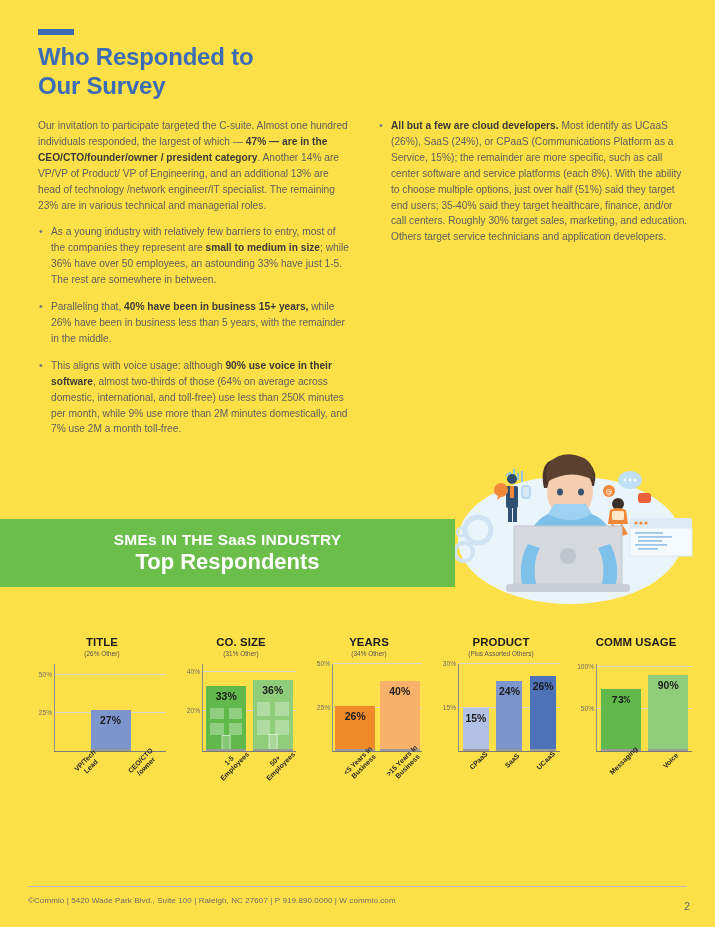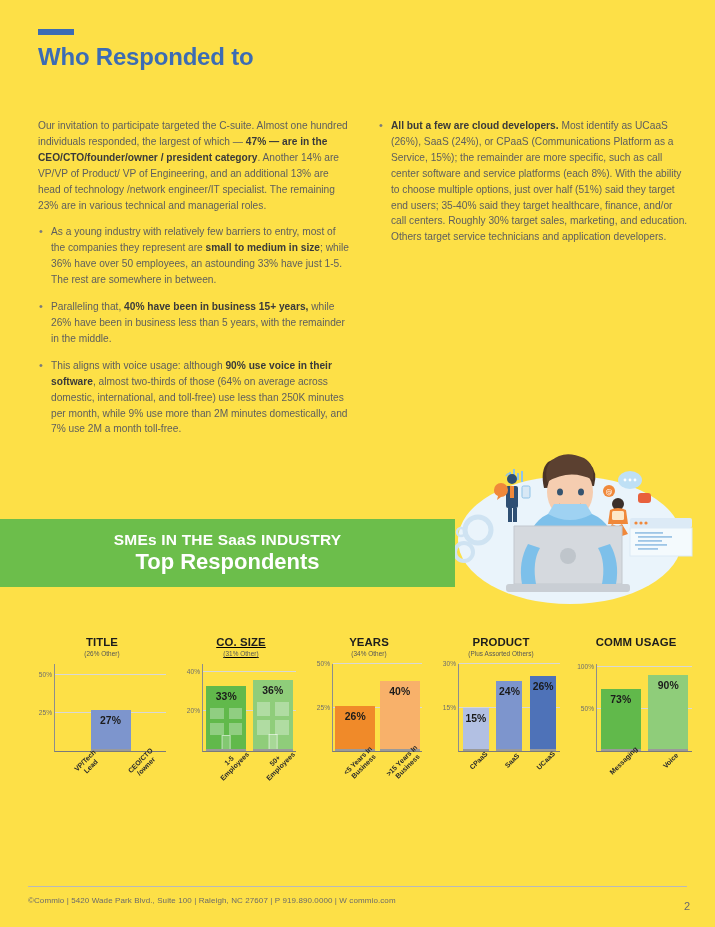--- a/index.html
+++ b/index.html
@@ -143,20 +143,21 @@
   }
 </style>
 </head>
 <body>
 
 <div class="page">
 
   <div class="accent-bar"></div>
   <div class="page-title">
     <span>Who Responded to</span>
+    <span class="l2">Our Survey</span>
   </div>
 
   <div class="col col-left">
     <p>Our invitation to participate targeted the C-suite. Almost one hundred individuals responded, the largest of which — <b>47% — are in the CEO/CTO/founder/owner / president category</b>. Another 14% are VP/VP of Product/ VP of Engineering, and an additional 13% are head of technology /network engineer/IT specialist. The remaining 23% are in various technical and managerial roles.</p>
     <ul class="bullets">
       <li>As a young industry with relatively few barriers to entry, most of the companies they represent are <b>small to medium in size</b>; while 36% have over 50 employees, an astounding 33% have just 1-5. The rest are somewhere in between.</li>
       <li>Paralleling that, <b>40% have been in business 15+ years,</b> while 26% have been in business less than 5 years, with the remainder in the middle.</li>
       <li>This aligns with voice usage: although <b>90% use voice in their software</b>, almost two-thirds of those (64% on average across domestic, international, and toll-free) use less than 250K minutes per month, while 9% use more than 2M minutes domestically, and 7% use 2M a month toll-free.</li>
     </ul>
   </div>
@@ -273,21 +274,21 @@
           <div class="xlabels">
             <div class="xlabel">
               <span>VP/Tech<br>Lead</span>
             </div>
             <div class="xlabel">
               <span>CEO/CTO<br>/owner</span>
             </div>
           </div>
         </div>
       </div>
-      <div class="chart" style="width: 130px; text-decoration: underline;">
+      <div class="chart" style="width: 130px;">
         <div class="chart-title">CO. SIZE</div>
         <div class="chart-sub">(31% Other)</div>
         <div class="plot" style="margin-left: 26px; margin-right: 10px;">
           <div class="gridline" style="bottom: 45.4545%;">
             <span class="tick-label">20%</span>
           </div>
           <div class="gridline" style="bottom: 90.9091%;">
             <span class="tick-label">40%</span>
           </div>
           <div class="bars">
@@ -388,21 +389,21 @@
         <div class="chart-title">COMM USAGE</div>
         <div class="chart-sub">&nbsp;</div>
         <div class="plot" style="margin-left: 26px; margin-right: 10px;">
           <div class="gridline" style="bottom: 48.5437%;">
             <span class="tick-label">50%</span>
           </div>
           <div class="gridline" style="bottom: 97.0874%;">
             <span class="tick-label">100%</span>
           </div>
           <div class="bars">
-            <div class="bar" style="height: 70.8738%; width: 40px; background: rgb(97, 185, 75); border-bottom: 2px solid rgb(154, 154, 154);">
+            <div class="bar" style="height: 70.8738%; width: 40px; background: rgb(97, 185, 75); border-bottom: 2px solid rgb(154, 154, 154); font-family: Liberation Mono, monospace;">
               <div class="bar-val">73%</div>
             </div>
             <div class="bar" style="height: 87.3786%; width: 40px; background: rgb(143, 205, 122); border-bottom: 2px solid rgb(154, 154, 154);">
               <div class="bar-val">90%</div>
             </div>
           </div>
           <div class="xlabels">
             <div class="xlabel">
               <span>Messaging</span>
             </div>

